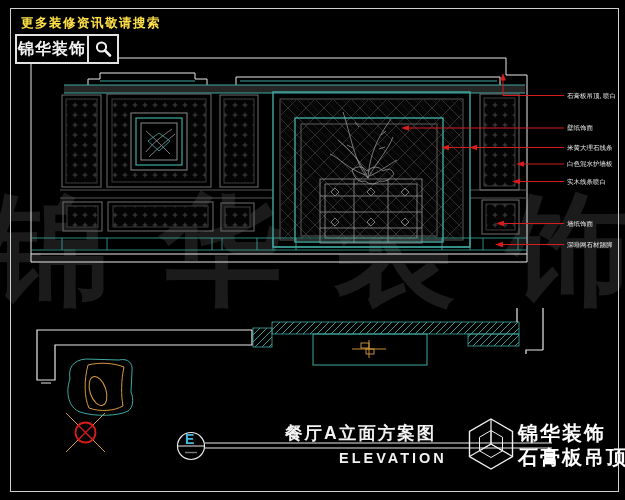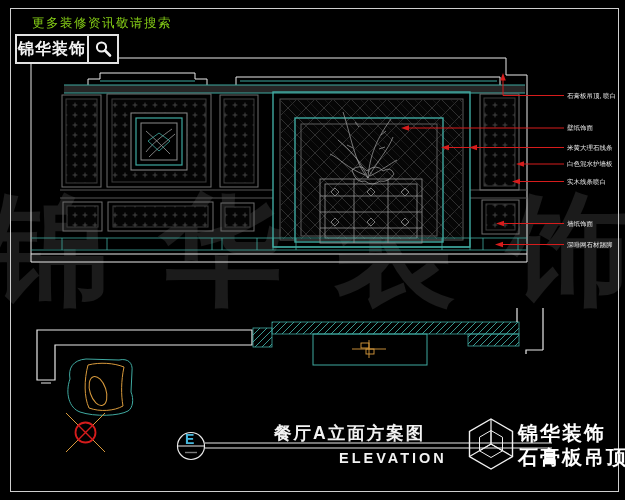--- a/index.html
+++ b/index.html
@@ -5,30 +5,30 @@
   html,body{margin:0;padding:0;background:#000;}
   .sheet{position:relative;width:625px;height:500px;background:#000;overflow:hidden;
          font-family:"Liberation Sans","DejaVu Sans",sans-serif;}
   .abs{position:absolute;}
   .watermark{position:absolute;left:-14px;top:188px;width:680px;height:130px;
              font-size:122px;font-weight:700;line-height:1.0;color:#1b1b1b;
              letter-spacing:52px;white-space:nowrap;z-index:1;
              font-family:"DejaVu Serif","Liberation Serif",serif;}
   .linework{position:absolute;left:0;top:0;z-index:2;}
   .txt{position:absolute;z-index:3;white-space:nowrap;}
-  .tagline{left:21px;top:15px;font-size:12.5px;font-weight:400;color:#84cc16;letter-spacing:1.5px;margin-left:11px;}
+  .tagline{left:21px;top:15px;font-size:12.5px;font-weight:700;color:#fde047;letter-spacing:1.5px;}
   .brandbox{left:15px;top:34px;width:100px;height:26px;border:2px solid #e2e2e2;
             display:flex;align-items:stretch;z-index:3;background:#000;}
   .brandbox .name{flex:1;display:flex;align-items:center;justify-content:center;
                   font-size:16px;font-weight:700;color:#f2f2f2;letter-spacing:1px;}
   .brandbox .sep{width:2px;background:#e2e2e2;}
   .brandbox .mag{width:28px;display:flex;align-items:center;justify-content:center;}
   .ann{left:567px;font-size:6.5px;color:#e8e8e8;letter-spacing:0;z-index:3;}
   .eletter{left:185px;top:431px;font-size:14px;font-weight:700;color:#46b7dc;}
-  .maintitle{left:274px;top:421px;font-size:17.5px;font-weight:700;color:#f2f2f2;letter-spacing:2px;}
+  .maintitle{left:285px;top:421px;font-size:17.5px;font-weight:700;color:#f2f2f2;letter-spacing:2px;}
   .elev{left:339px;top:450px;font-size:14.5px;font-weight:700;color:#f2f2f2;letter-spacing:3px;}
   .fbrand{left:518px;top:420px;font-size:20px;font-weight:700;color:#fff;letter-spacing:2px;}
   .ftag{left:518px;top:444px;font-size:20px;font-weight:700;color:#fff;letter-spacing:2px;}
   .fsite{left:459px;top:475px;font-size:10.5px;font-weight:700;color:#fff;letter-spacing:1.4px;}
 </style>
 </head>
 <body>
 
 <div class="sheet">
 

